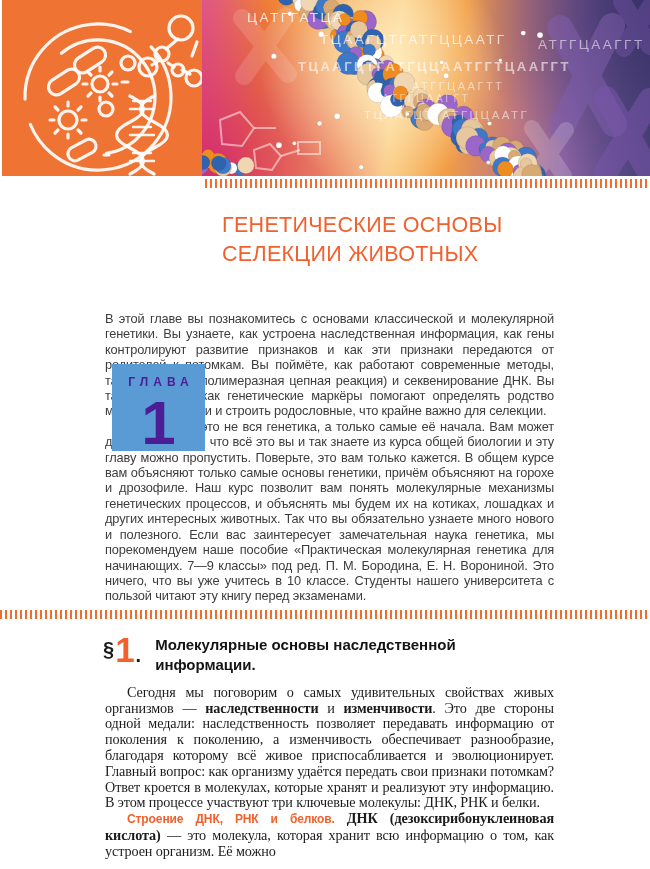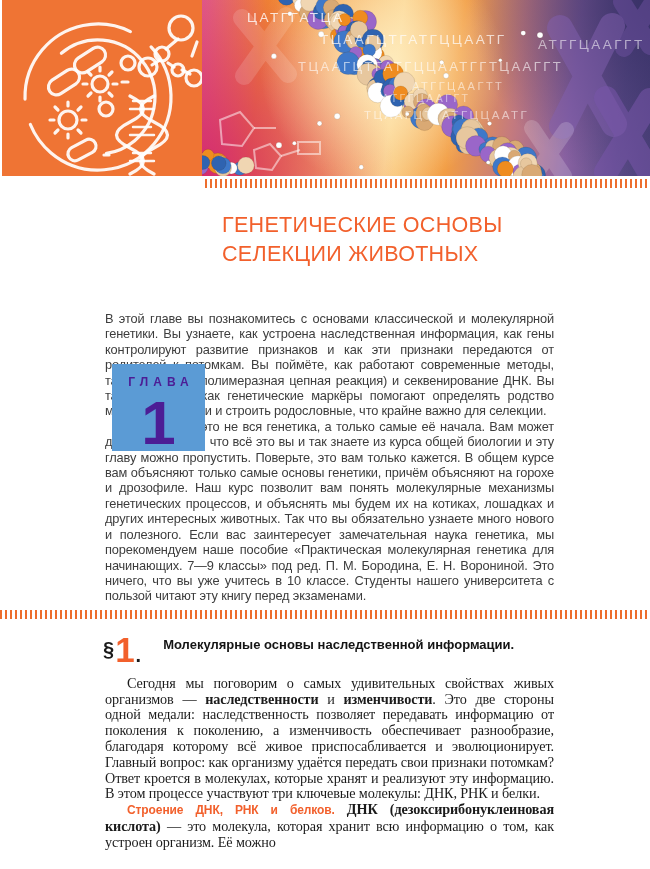--- a/index.html
+++ b/index.html
@@ -49,21 +49,21 @@
     margin:0;font-size:12.8px;line-height:15.4px;letter-spacing:-.15px;
     color:#3d3d3d;text-align:justify;
   }
   .intro p.indent{text-indent:20px;}
   
   .section-head{display:flex;margin:13px 90px 0 103px;align-items:flex-start;}
   .sec-num{white-space:nowrap;margin-right:14px;}
   .sec-par{font-size:20px;font-weight:700;color:#1a1a1a;vertical-align:6px;}
   .sec-big{font-size:35px;font-weight:800;color:#F2602C;line-height:1;margin:0 1px;}
   .sec-dot{font-size:20px;font-weight:700;color:#1a1a1a;}
-  .sec-title{margin:3px 0 0 8px;font-size:13px;line-height:20.5px;font-weight:700;color:#141414;}
+  .sec-title{margin:3px 0 0 0;font-size:15px;line-height:20.5px;font-weight:700;color:#141414;}
   
   .serif-body{margin:9px 96px 0 105px;font-family:"Liberation Serif",serif;}
   .serif-body p{
     margin:0;font-size:14.2px;line-height:15.8px;letter-spacing:-.1px;
     color:#1b1b1b;text-align:justify;text-indent:22px;
   }
   .seg-normal{font-weight:400;}
   .seg-bold{font-weight:700;}
   .seg-lead{font-family:"Liberation Sans",sans-serif;font-weight:700;color:#F2602C;font-size:12px;}
 </style>
@@ -331,21 +331,21 @@
             <circle cx="239.64771720564352" cy="62.34364730042575" r="2.196137882860442" fill="#ffffff" stroke="rgba(60,30,0,.12)"></circle>
             <circle cx="338.02081728261936" cy="35.12210050370642" r="2.9415610721062686" fill="#ffffff" stroke="rgba(60,30,0,.12)"></circle>
             <circle cx="119.16192614434377" cy="34.2525593052863" r="2.8871952609099427" fill="#ffffff" stroke="rgba(60,30,0,.12)"></circle>
             <circle cx="76.9400211688783" cy="145.15963649803757" r="2.8807723509989547" fill="#ffffff" stroke="rgba(60,30,0,.12)"></circle>
           </g>
       </svg>
       <div class="seqs" id="seqs">
           <span style="left: 45px; top: 10px; font-size: 13.5px; opacity: 0.8;">ЦАТГГАТЦА</span>
           <span style="left: 336px; top: 13px; font-size: 13.5px; opacity: 0.55; margin-top: 24px;">АТГГЦААГГТ</span>
           <span style="left: 118px; top: 32px; font-size: 13.5px; opacity: 0.7;">ТЦААГЦТГАТГЦЦААТГ</span>
-          <span style="left: 96px; top: 59px; font-size: 13px; opacity: 0.6;">ТЦААГЦТГАТГЦЦААТГГТЦААГГТ</span>
+          <span style="left: 96px; top: 59px; font-size: 13px; opacity: 0.6; font-weight: bold;">ТЦААГЦТГАТГЦЦААТГГТЦААГГТ</span>
           <span style="left: 210px; top: 80px; font-size: 11px; opacity: 0.55;">АТГГЦААГТТ</span>
           <span style="left: 180px; top: 92px; font-size: 10.5px; opacity: 0.5;">АТГГЦААГГТ</span>
           <span style="left: 162px; top: 109px; font-size: 11.5px; opacity: 0.55;">ТЦААГЦТГАТГЦЦААТГ</span>
         </div>
     </div>
   </header>
 
   <div style="height:176px"></div>
   <div class="dots-row"></div>
 

